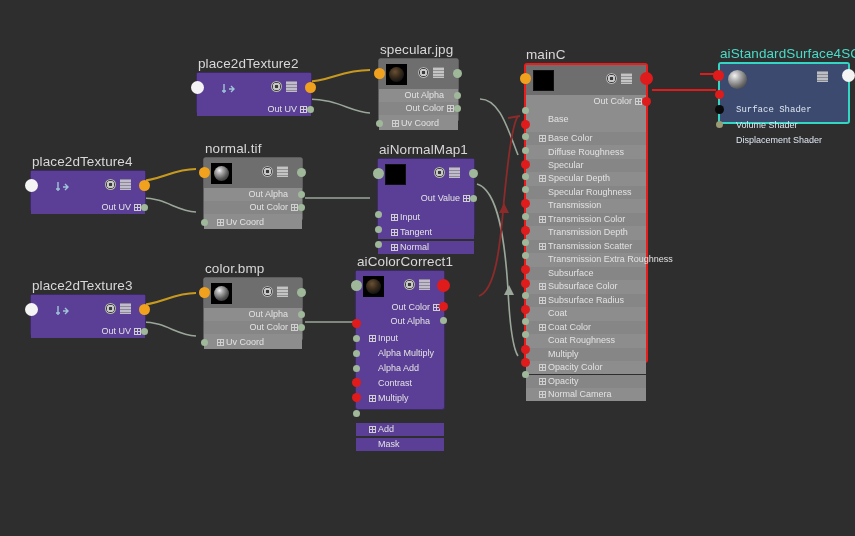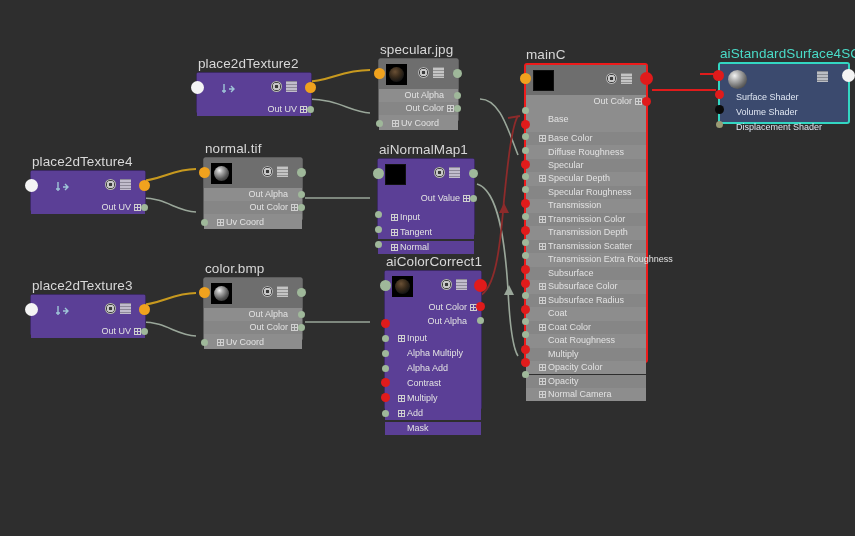--- a/index.html
+++ b/index.html
@@ -338,21 +338,21 @@
       </div>
       <div class="dot d-green s11" style="left:-5px;top:9px;"></div>
       <div class="dot d-green s9" style="right:-4px;top:10px;"></div>
       <div class="dot d-green s7" style="right:-3px;top:36px;"></div>
       <div class="dot d-green s7" style="left:-3px;top:52px;"></div>
       <div class="dot d-green s7" style="left:-3px;top:67px;"></div>
       <div class="dot d-green s7" style="left:-3px;top:82px;"></div>
     </div>
   </div>
 
-  <div class="node b-purple" style="left:384px;top:270px;width:98px;height:140px;">
+  <div class="node b-purple" style="left:355px;top:270px;width:90px;height:140px;">
     <div class="node-title">aiColorCorrect1</div>
     <div class="node-body">
       <div class="hdr">
         <div class="swatch sphere-in-black dark-ring"></div>
         <div class="hdr-icons">
           <div class="ic-gear"></div>
           <div class="ic-list"></div>
         </div>
       </div>
       <div class="row out purple-row">
@@ -372,21 +372,21 @@
       <div class="row purple-row" style="margin-top:2px;">
         <span class="lbl">Alpha Add</span>
       </div>
       <div class="row purple-row" style="margin-top:2px;">
         <span class="lbl">Contrast</span>
       </div>
       <div class="row purple-row" style="margin-top:2px;">
         <span class="exp"></span>
         <span class="lbl">Multiply</span>
       </div>
-      <div class="row purple-row" style="margin-top:2px;">
+      <div class="row purple-row" style="margin-top:18px;">
         <span class="exp"></span>
         <span class="lbl">Add</span>
       </div>
       <div class="row purple-row" style="margin-top:2px;">
         <span class="lbl">Mask</span>
       </div>
       <div class="dot d-green s11" style="left:-5px;top:9px;"></div>
       <div class="dot d-red s13" style="right:-6px;top:8px;"></div>
       <div class="dot d-red s9" style="right:-4px;top:31px;"></div>
       <div class="dot d-green s7" style="right:-3px;top:46px;"></div>
@@ -521,21 +521,21 @@
 
   <div class="node b-blue" style="left:718px;top:62px;width:132px;height:62px;">
     <div class="node-title sel">aiStandardSurface4SG</div>
     <div class="node-body">
       <div class="hdr" style="height:26px;">
         <div class="swatch plain-sphere"></div>
         <div class="hdr-icons" style="right:20px;top:7px;">
           <div class="ic-list"></div>
         </div>
       </div>
-      <div class="row blue-row" style="margin-top:1px;">
+      <div class="row blue-row" style="margin-top:14px;font-family:Liberation Mono, monospace;">
         <span class="lbl" style="left:16px;">Surface Shader</span>
       </div>
       <div class="row blue-row" style="margin-top:2px;">
         <span class="lbl" style="left:16px;">Volume Shader</span>
       </div>
       <div class="row blue-row" style="margin-top:2px;text-decoration:underline;">
         <span class="lbl" style="left:16px;">Displacement Shader</span>
       </div>
       <div class="dot d-red s11" style="left:-7px;top:6px;"></div>
       <div class="dot d-white s13" style="right:-7px;top:5px;"></div>

